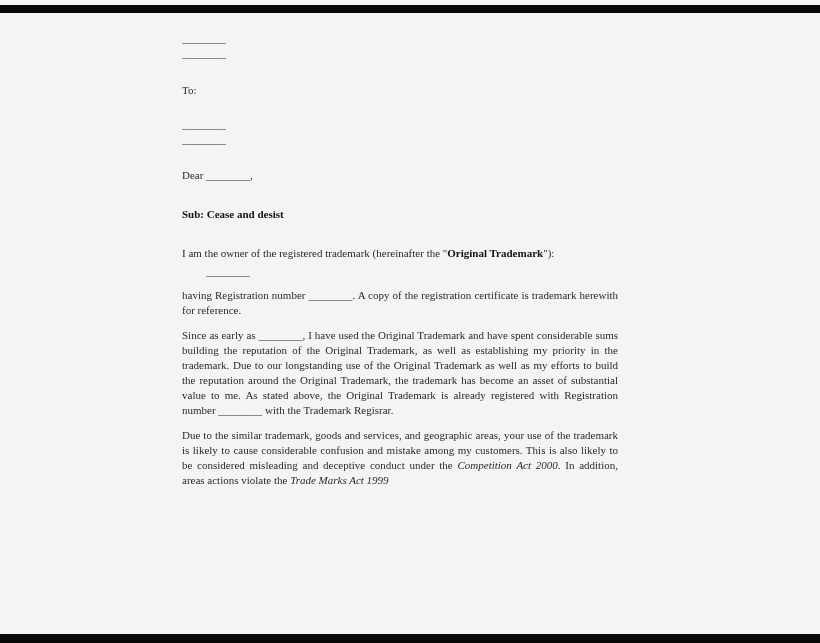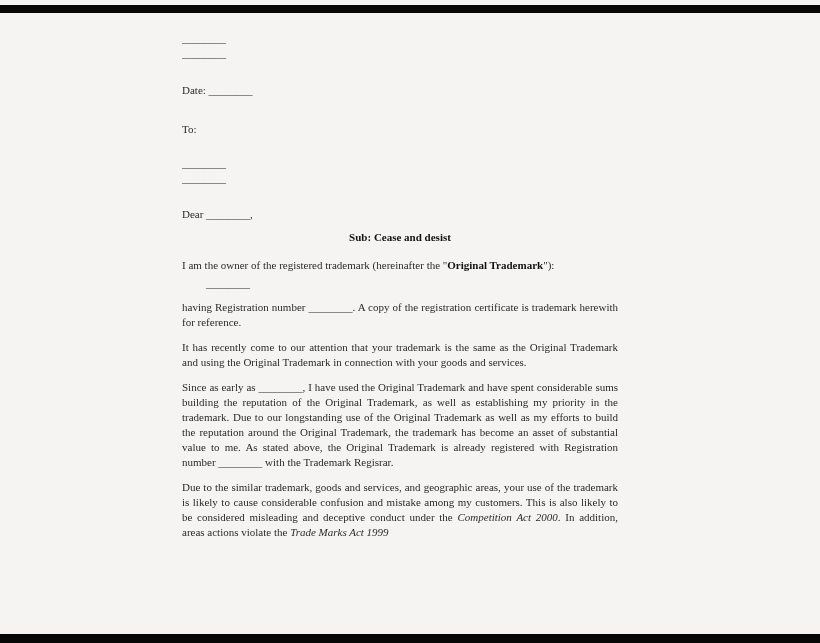--- a/index.html
+++ b/index.html
@@ -23,55 +23,53 @@
     width: 436px; height: 582px;
     overflow: hidden;
     font-size: 11px;
     line-height: 15px;
   }
   .line { display: block; white-space: pre; }
   .blank-pair-gap { margin-bottom: 22px; }
   .date-line { margin-bottom: 24px; }
   .to-label { margin-bottom: 19px; }
   .recipient-gap { margin-bottom: 21px; }
-  .salutation { margin-bottom: 8px; }
-  .subject { font-weight: bold; color: #111; margin-bottom: 13px; text-align: center; }
+  .salutation { margin-bottom: 24px; }
+  .subject { font-weight: bold; color: #111; margin-bottom: 24px; }
   p { margin: 0 0 10px 0; text-align: justify; }
   p.ownership { margin-bottom: 3px; }
   strong { color: #111; }
   .trademark-blank { margin: 0 0 9px 0; text-indent: 24px; }
 </style>
 </head>
 <body>
 
 <div class="bar bar-top"></div>
 
 <div class="content">
 
   <span class="line">________</span>
   <span class="line blank-pair-gap">________</span>
 
-  <span class="line date-line">Date: ________</span>
 
   <span class="line to-label">To:</span>
 
   <span class="line">________</span>
   <span class="line recipient-gap">________</span>
 
   <span class="line salutation">Dear ________,</span>
 
   <span class="line subject">Sub: Cease and desist</span>
 
   <p class="ownership"><span>I am the owner of the registered trademark (hereinafter the "</span><strong>Original Trademark</strong><span>"):</span></p>
 
   <div class="trademark-blank">________</div>
 
   <p>having Registration number ________. A copy of the registration certificate is trademark herewith for reference.</p>
 
-  <p>It has recently come to our attention that your trademark is the same as the Original Trademark and using the Original Trademark in connection with your goods and services.</p>
 
   <p>Since as early as ________, I have used the Original Trademark and have spent considerable sums building the reputation of the Original Trademark, as well as establishing my priority in the trademark. Due to our longstanding use of the Original Trademark as well as my efforts to build the reputation around the Original Trademark, the trademark has become an asset of substantial value to me. As stated above, the Original Trademark is already registered with Registration number ________ with the Trademark Regisrar.</p>
 
   <p><span>Due to the similar trademark, goods and services, and geographic areas, your use of the trademark is likely to cause considerable confusion and mistake among my customers. This is also likely to be considered misleading and deceptive conduct under the </span><em>Competition Act 2000</em><span>. In addition, areas actions violate the </span><em>Trade Marks Act 1999</em></p>
 
 </div>
 
 <div class="bar bar-bottom"></div>
 
 </body></html>

